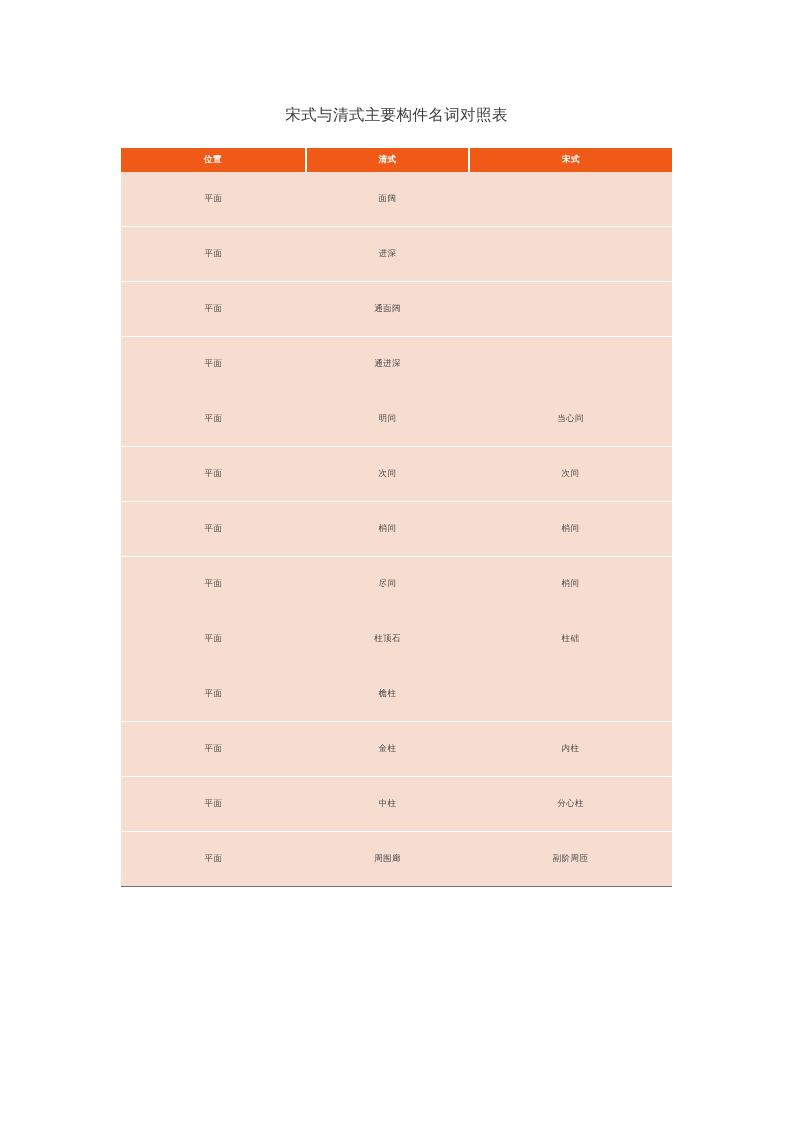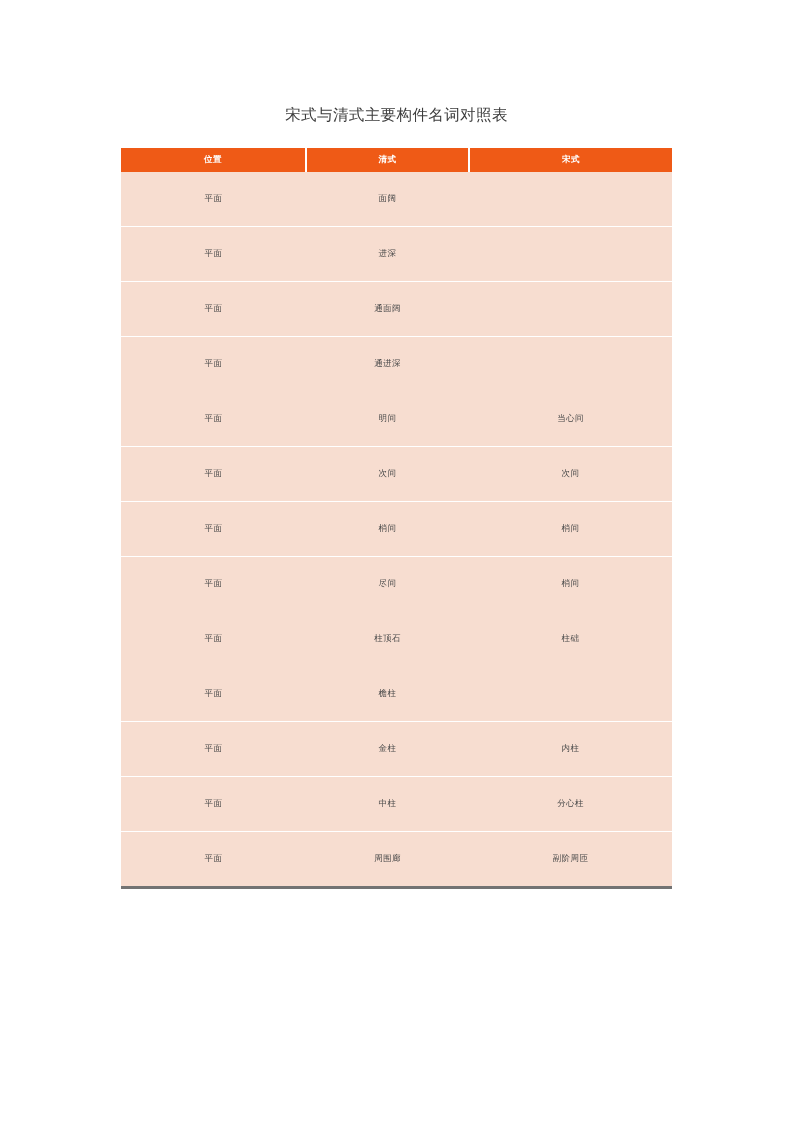--- a/index.html
+++ b/index.html
@@ -41,21 +41,21 @@
     position: absolute;
     left: 121px;
     top: 148px;
     width: 551px;
   }
 
   table.cmp {
     width: 551px;
     border-collapse: collapse;
     table-layout: fixed;
-    border-bottom: 3px solid #737373;
+    border-bottom: 1px solid #737373;
   }
 
   table.cmp col.c1 { width: 185px; }
   table.cmp col.c2 { width: 163px; }
   table.cmp col.c3 { width: 203px; }
 
   thead th {
     background: #ef5a16;
     color: #ffffff;
     font-size: 8.5px;

